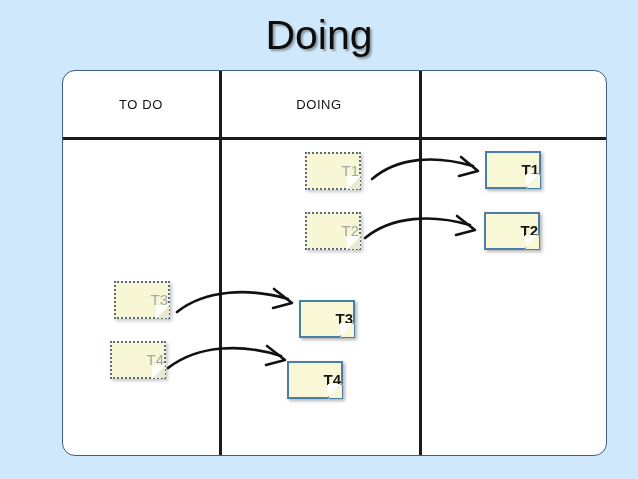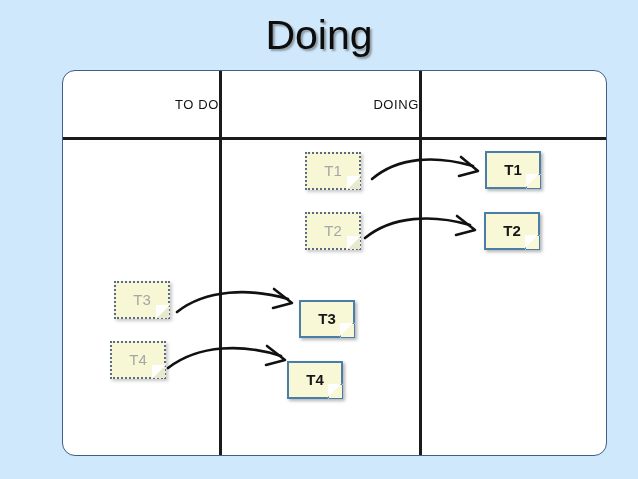--- a/index.html
+++ b/index.html
@@ -55,21 +55,21 @@
     left: 0;
     top: 0;
     width: 100%;
     height: 67px;
   }
   .col-header {
     position: absolute;
     top: 0;
     height: 67px;
     line-height: 67px;
-    text-align: right;
+    text-align: center;
     font-family: "Liberation Sans", sans-serif;
     font-size: 13px;
     font-weight: 400;
     color: #111111;
     letter-spacing: 0.6px;
   }
   .col-header.c0 { left: 0px;   width: 156px; }
   .col-header.c1 { left: 156px; width: 200px; }
   .col-header.c2 { left: 356px; width: 187px; }
 
@@ -92,21 +92,21 @@
   }
   .col-divider.d1 { left: 156px; }
   .col-divider.d2 { left: 356px; }
 
   
   .note {
     position: absolute;
     box-sizing: border-box;
     background: #f8f8d7;
     font-family: "Liberation Sans", sans-serif;
-    text-align: center;
+    text-align: right;
     user-select: none;
   }
   .note .note-label {
     position: absolute;
     left: 0;
     right: 0;
     top: 50%;
     transform: translateY(-52%);
     font-size: 15px;
     line-height: 17px;

